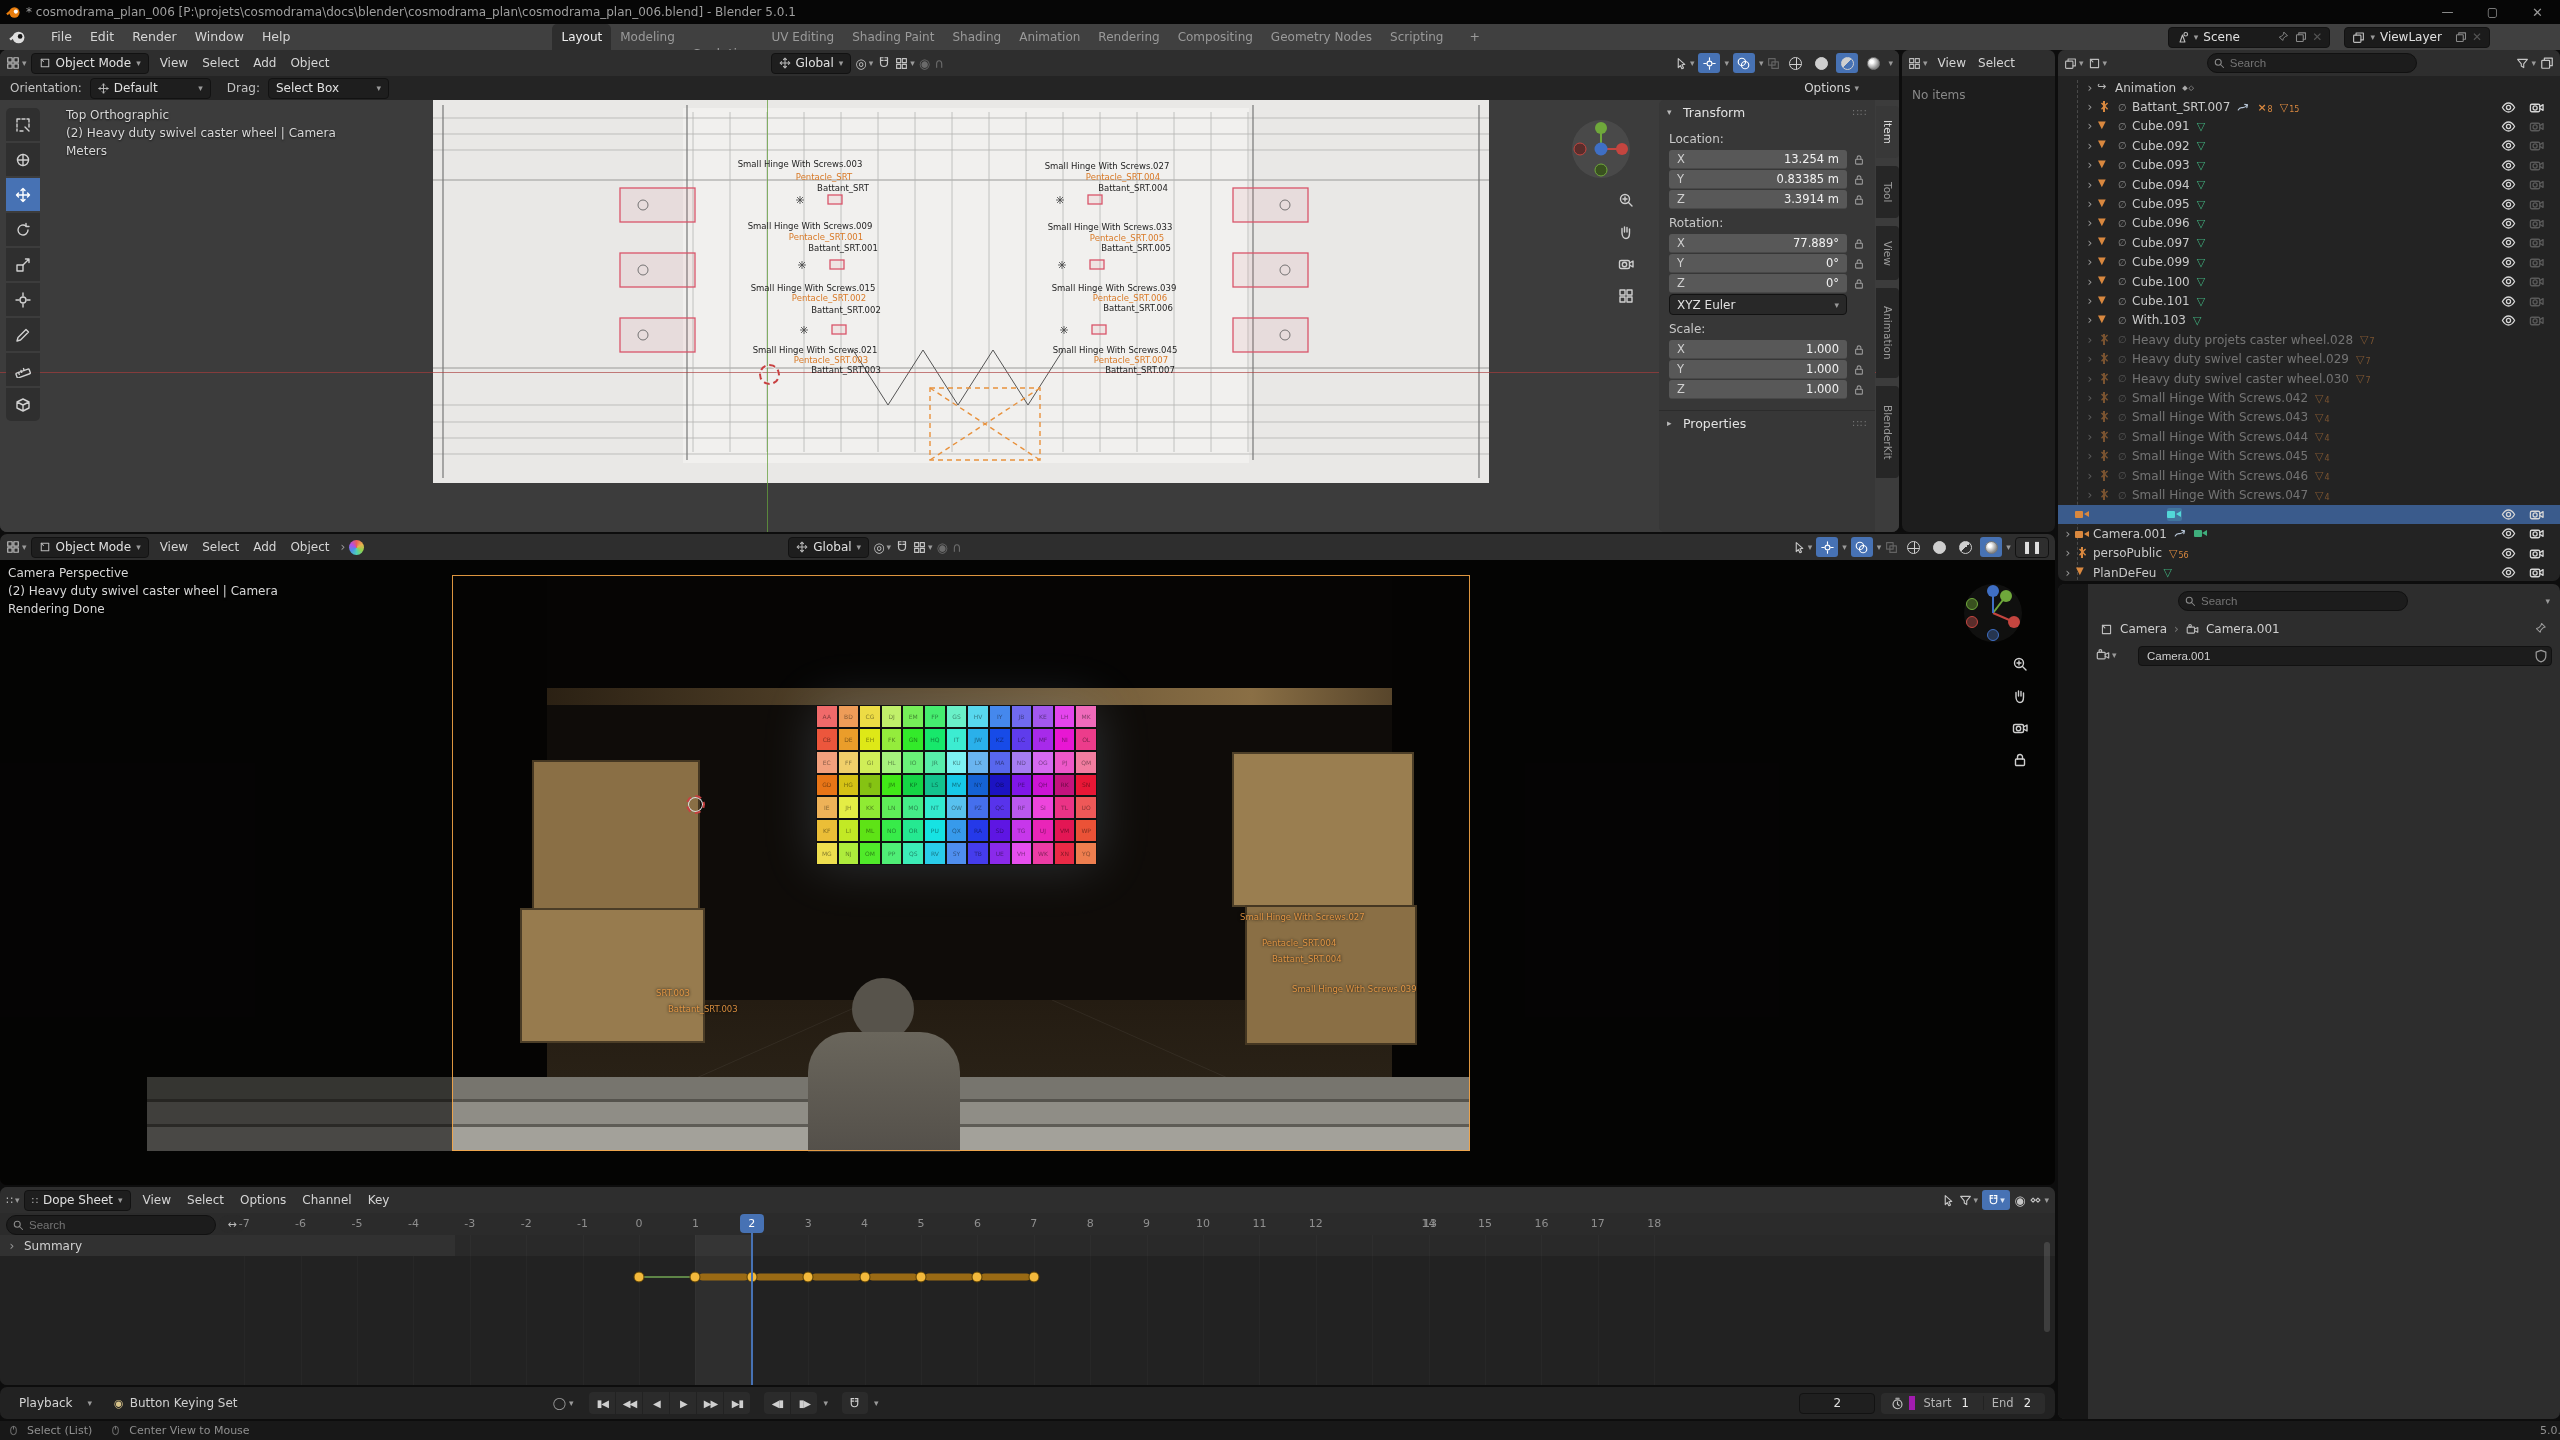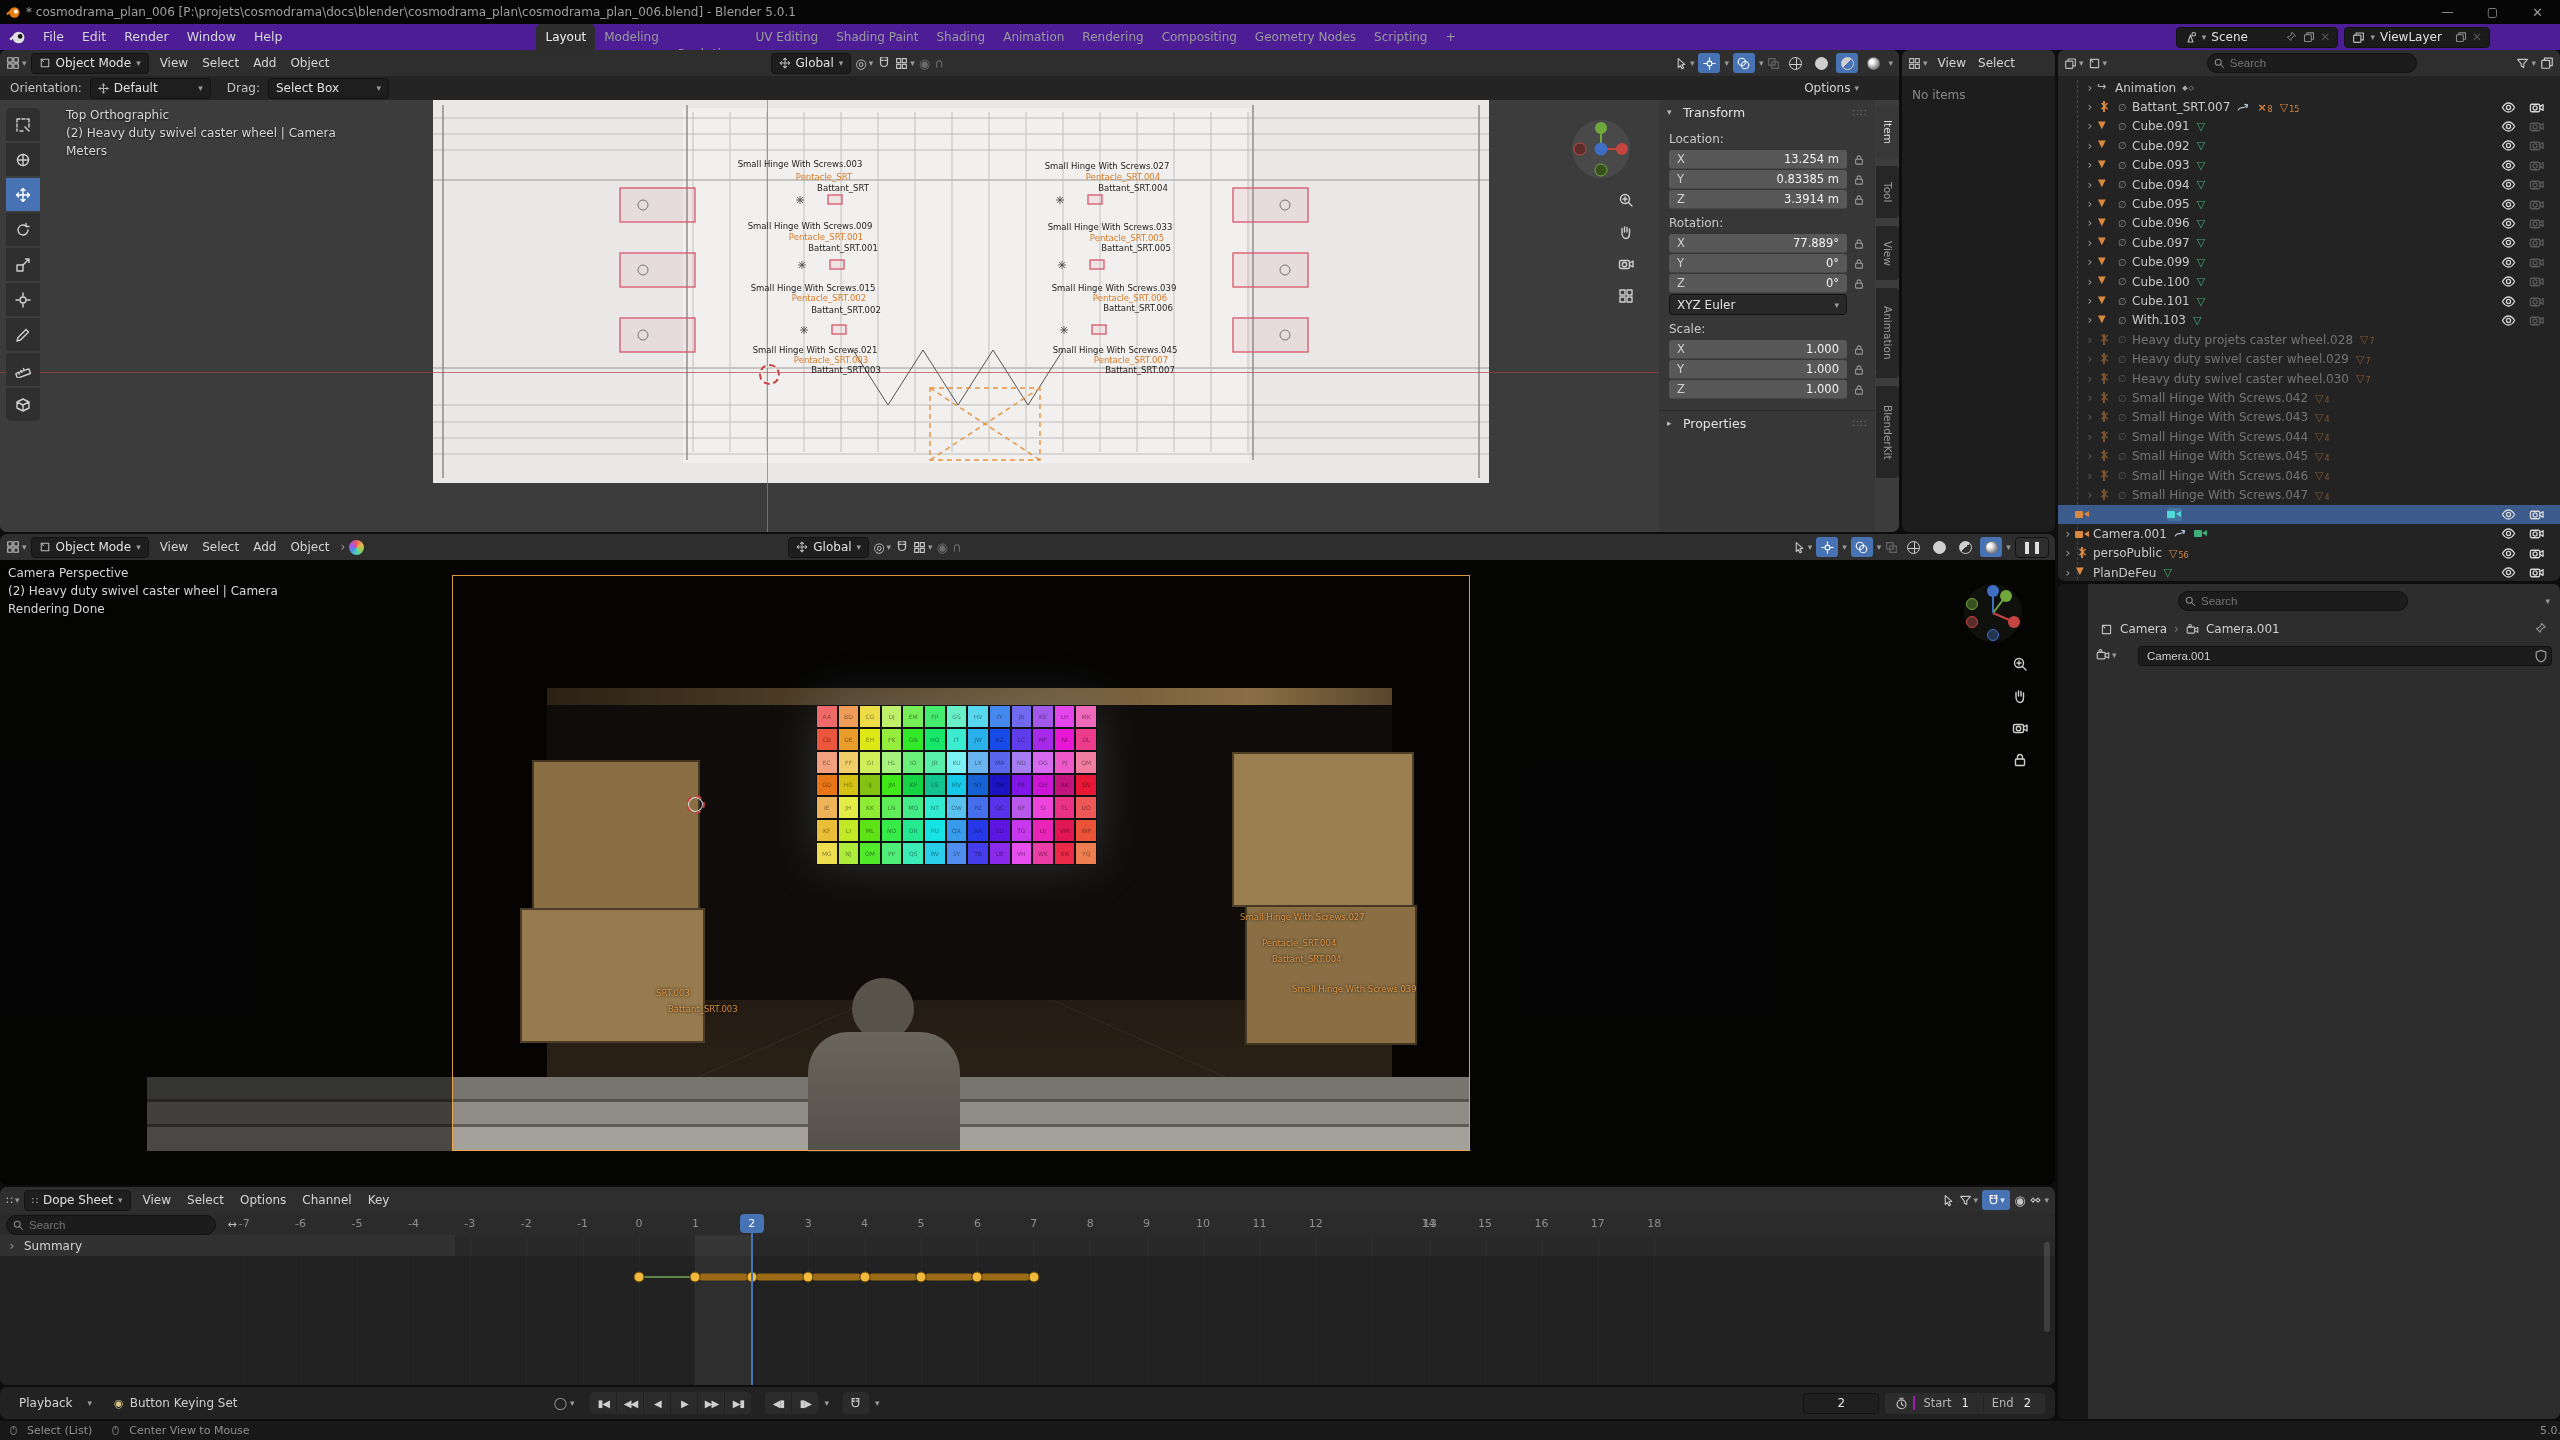--- a/index.html
+++ b/index.html
@@ -237,21 +237,21 @@
         <path d="M1,10 L7,5" stroke="#e87d0d" stroke-width="2.4"></path>
       </svg>
     </span>
   <span style="font-size:12px;color:#9f9f9f;">* cosmodrama_plan_006 [P:\projets\cosmodrama\docs\blender\cosmodrama_plan\cosmodrama_plan_006.blend] - Blender 5.0.1</span>
   <span style="flex:1"></span>
   <span class="ico" style="width:45px;height:24px;color:#9a9a9a;font-size:12px;">—</span>
   <span class="ico" style="width:45px;height:24px;color:#9a9a9a;font-size:12px;">▢</span>
   <span class="ico" style="width:45px;height:24px;color:#9a9a9a;font-size:13px;">✕</span>
 </div>
 
-<div class="abs" style="left:0;top:24px;width:2560px;height:26px;background:#4c1d95;display:flex;align-items:center;">
+<div class="abs" style="left:0;top:24px;width:2560px;height:26px;background:#404040;display:flex;align-items:center;gap:8px;">
   <span class="ico" style="width:34px;">
       <svg width="17" height="17" viewBox="0 0 16 16">
         <circle cx="9" cy="8" r="5.5" fill="#dedede"></circle>
         <circle cx="10.5" cy="7" r="2.2" fill="#161616"></circle>
         <path d="M1,10 L7,5" stroke="#dedede" stroke-width="2.4"></path>
       </svg>
     </span>
   <div style="display:flex;">
 
   <span class="menu">File</span>
@@ -1762,21 +1762,21 @@
     </span>
   <span class="dd">▾</span>
   <span style="flex:3"></span>
   <span class="hbtn" style="width:60px;justify-content:center;background:#1f1f1f;">2</span>
   <span style="display:inline-flex;align-items:center;background:#2c2c2c;border-radius:4px;height:21px;padding:0 4px;gap:0;">
     <span class="ico" style="width:24px;color:#c5c5c5;">
         <svg class="s" width="13" height="13">
           <use href="#a-clock"></use>
         </svg>
       </span>
-    <span style="font-size:11.5px;color:#b5b5b5;padding:0 8px;border-left:2px solid #a21caf;">Start</span>
+    <span style="font-size:11.5px;color:#b5b5b5;padding:0 8px;border-left:6px solid #a21caf;">Start</span>
     <span style="font-size:11.5px;color:#eee;padding:0 14px 0 2px;">1</span>
     <span style="font-size:11.5px;color:#b5b5b5;padding:0 8px;border-left:1px solid #222;">End</span>
     <span style="font-size:11.5px;color:#eee;padding:0 10px 0 2px;">2</span>
   </span>
 </div>
 
 <div class="abs" style="left:0;top:1421px;width:2560px;height:19px;background:#181818;display:flex;align-items:center;gap:8px;padding:0 8px;font-size:11px;color:#8f8f8f;">
   <span class="ico" style="color:#777;">
       <svg class="s" width="11" height="11">
         <use href="#a-mouse"></use>

